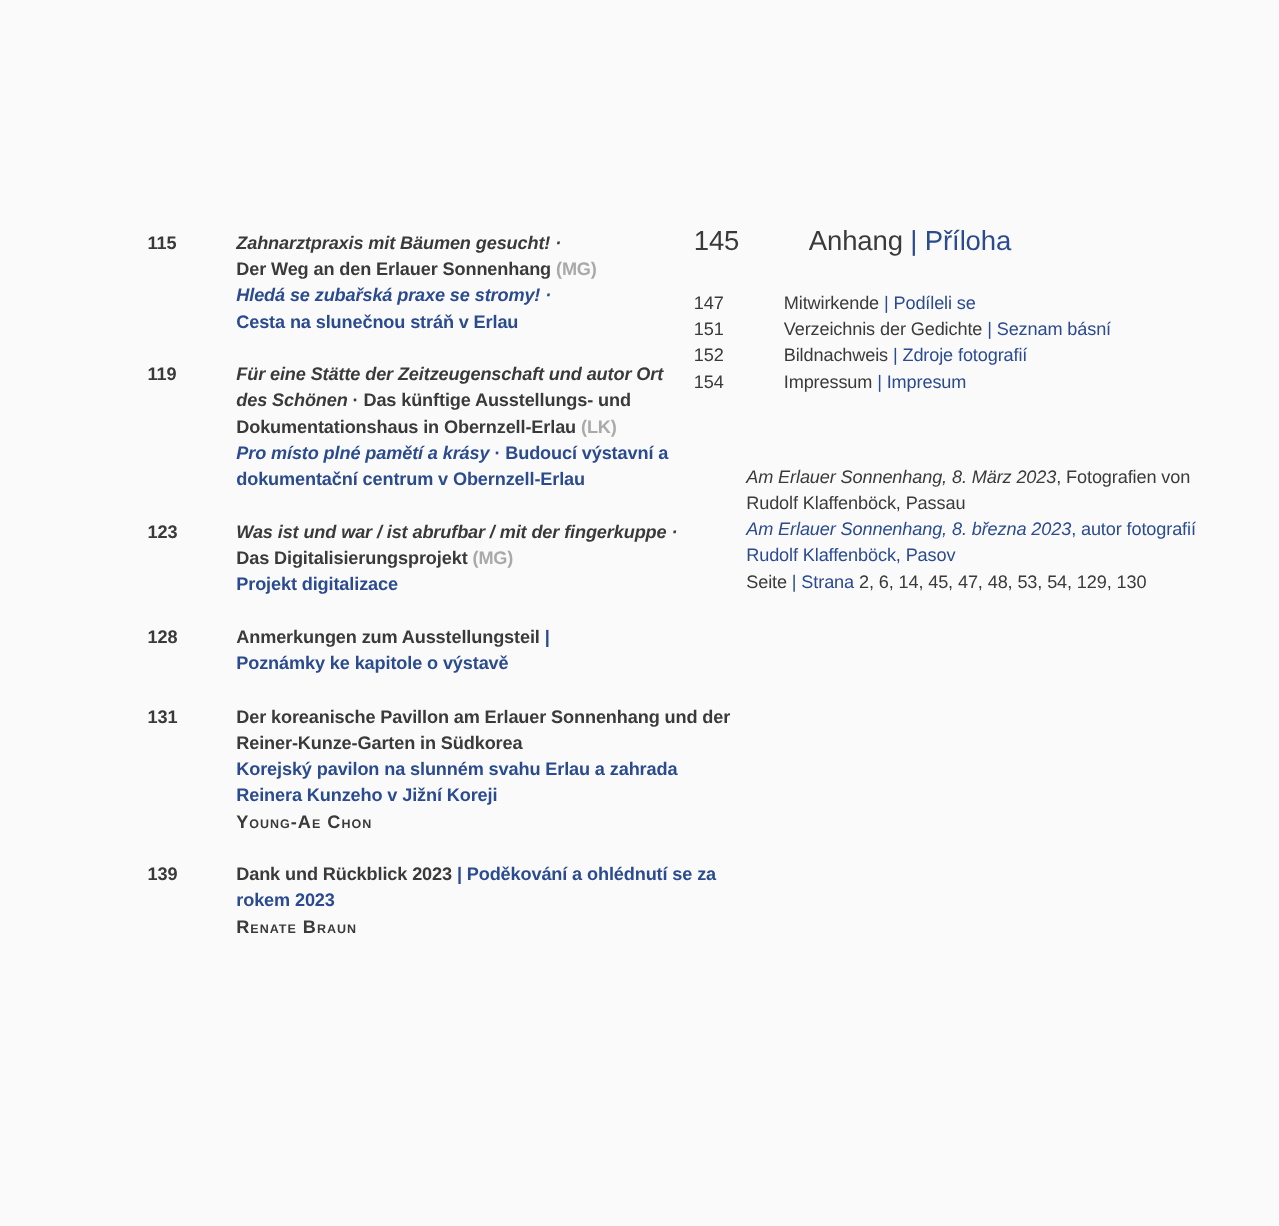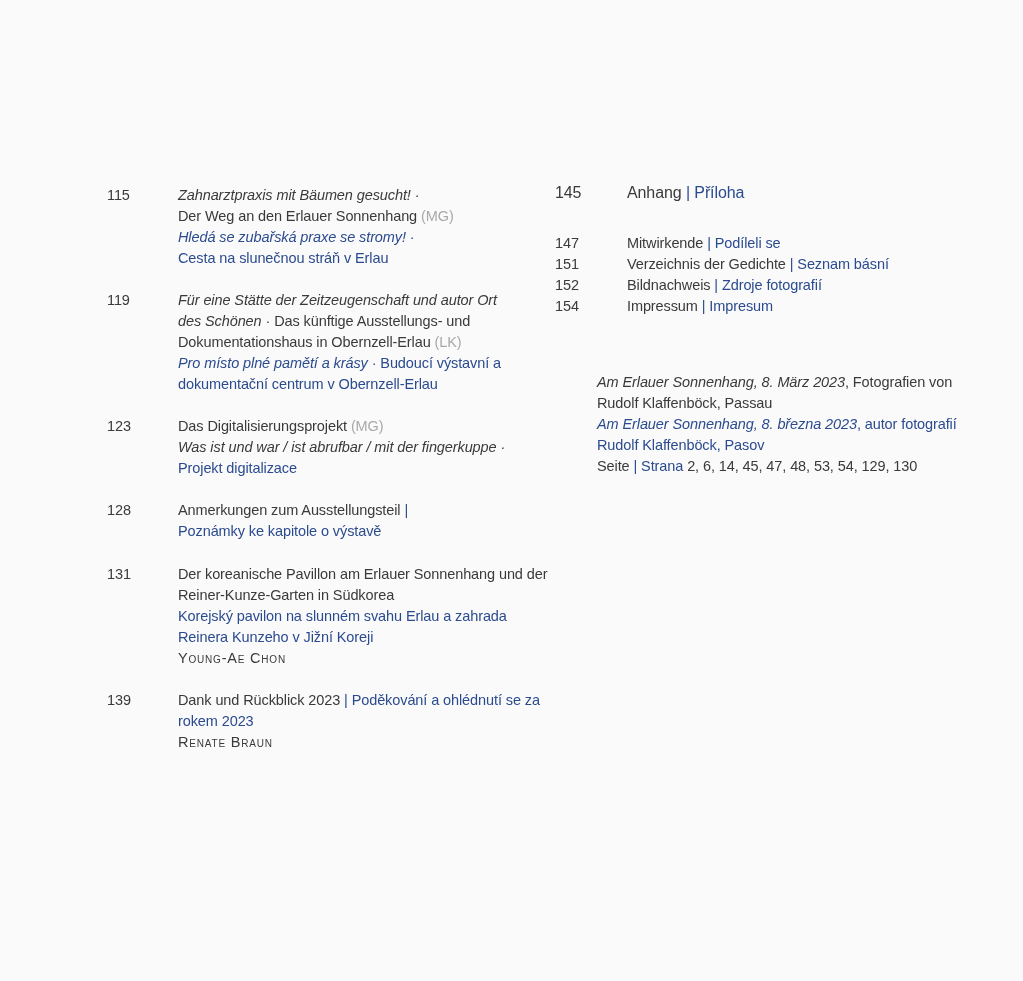--- a/index.html
+++ b/index.html
@@ -9,35 +9,35 @@
     height: 981px;
     background: #fafafa;
     font-family: "Liberation Sans", sans-serif;
     font-size: 14.5px;
     line-height: 21px;
     color: #3a3a3a;
     letter-spacing: -0.1px;
     overflow: hidden;
   }
   .col { position: absolute; white-space: nowrap; }
-  #left-col  { left: 107px; top: 185px; width: 445px; }
+  #left-col  { left: 118px; top: 185px; width: 445px; font-weight: bold; }
   #right-col { left: 555px; top: 181px; width: 430px; }
 
   .entry { display: flex; margin-bottom: 21px; }
   .entry.extra-gap { margin-top: 22px; }
   .num { width: 41px; flex: none; }
   #right-col .num { width: 42px; }
   .lines { flex: 1; margin-left: 30px; }
 
   .it   { font-style: italic; }
   .blue { color: #2b4b8f; }
   .gray { color: #a9a9a8; }
   .sc   { font-variant: small-caps; letter-spacing: 0.8px; }
 
-  .heading { display: flex; font-size: 16px; line-height: 24px; margin-bottom: 28px; }
+  .heading { display: flex; font-size: 22px; line-height: 24px; margin-bottom: 28px; gap: 20px; }
   .rc-entry { display: flex; margin-bottom: 0; }
   .credits { margin-left: 42px; margin-top: 55px; }
 </style>
 </head>
 <body>
 
 <div class="page">
   <div class="col" id="left-col">
       <div class="entry">
         <div class="num">115</div>
@@ -54,22 +54,22 @@
           <div class="line"><span class="seg it">Für eine Stätte der Zeitzeugenschaft und autor Ort</span></div>
           <div class="line"><span class="seg it">des Schönen</span><span class="seg"> · Das künftige Ausstellungs- und</span></div>
           <div class="line"><span class="seg">Dokumentationshaus in Obernzell-Erlau </span><span class="seg gray">(LK)</span></div>
           <div class="line"><span class="seg it blue">Pro místo plné pamětí a krásy</span><span class="seg blue"> · Budoucí výstavní a</span></div>
           <div class="line"><span class="seg blue">dokumentační centrum v Obernzell-Erlau</span></div>
         </div>
       </div>
       <div class="entry">
         <div class="num">123</div>
         <div class="lines">
+          <div class="line"><span class="seg it">Was ist und war / ist abrufbar / mit der fingerkuppe ·</span></div>
           <div class="line"><span class="seg">Das Digitalisierungsprojekt </span><span class="seg gray">(MG)</span></div>
-          <div class="line"><span class="seg it">Was ist und war / ist abrufbar / mit der fingerkuppe ·</span></div>
           <div class="line"><span class="seg blue">Projekt digitalizace</span></div>
         </div>
       </div>
       <div class="entry">
         <div class="num">128</div>
         <div class="lines">
           <div class="line"><span class="seg">Anmerkungen zum Ausstellungsteil </span><span class="seg blue">|</span></div>
           <div class="line"><span class="seg blue">Poznámky ke kapitole o výstavě</span></div>
         </div>
       </div>

